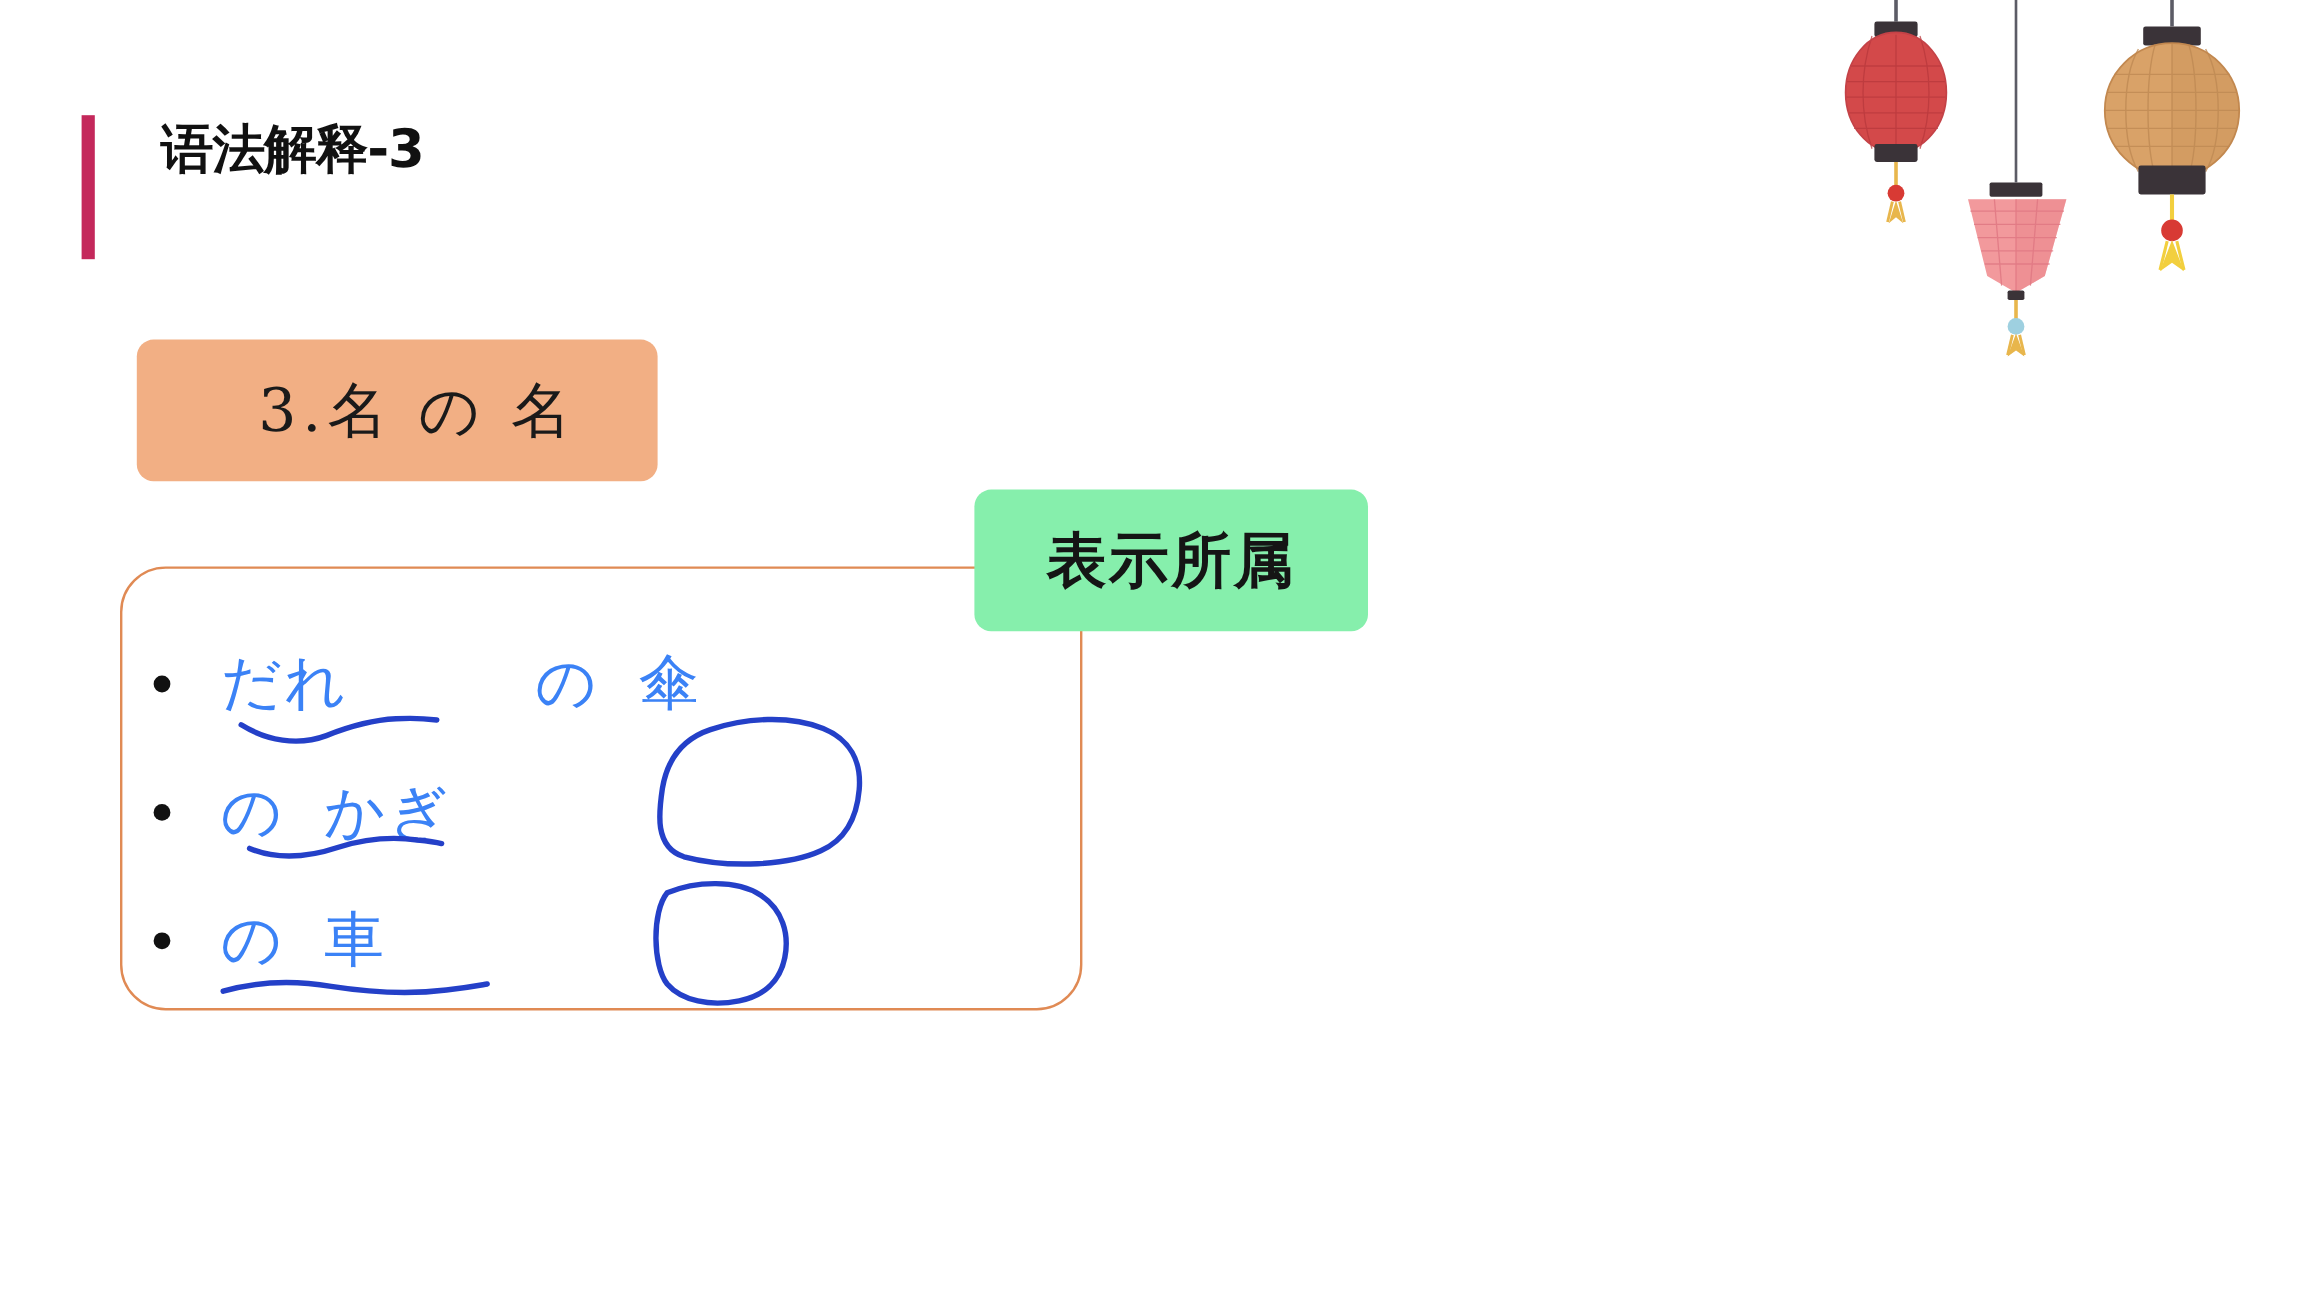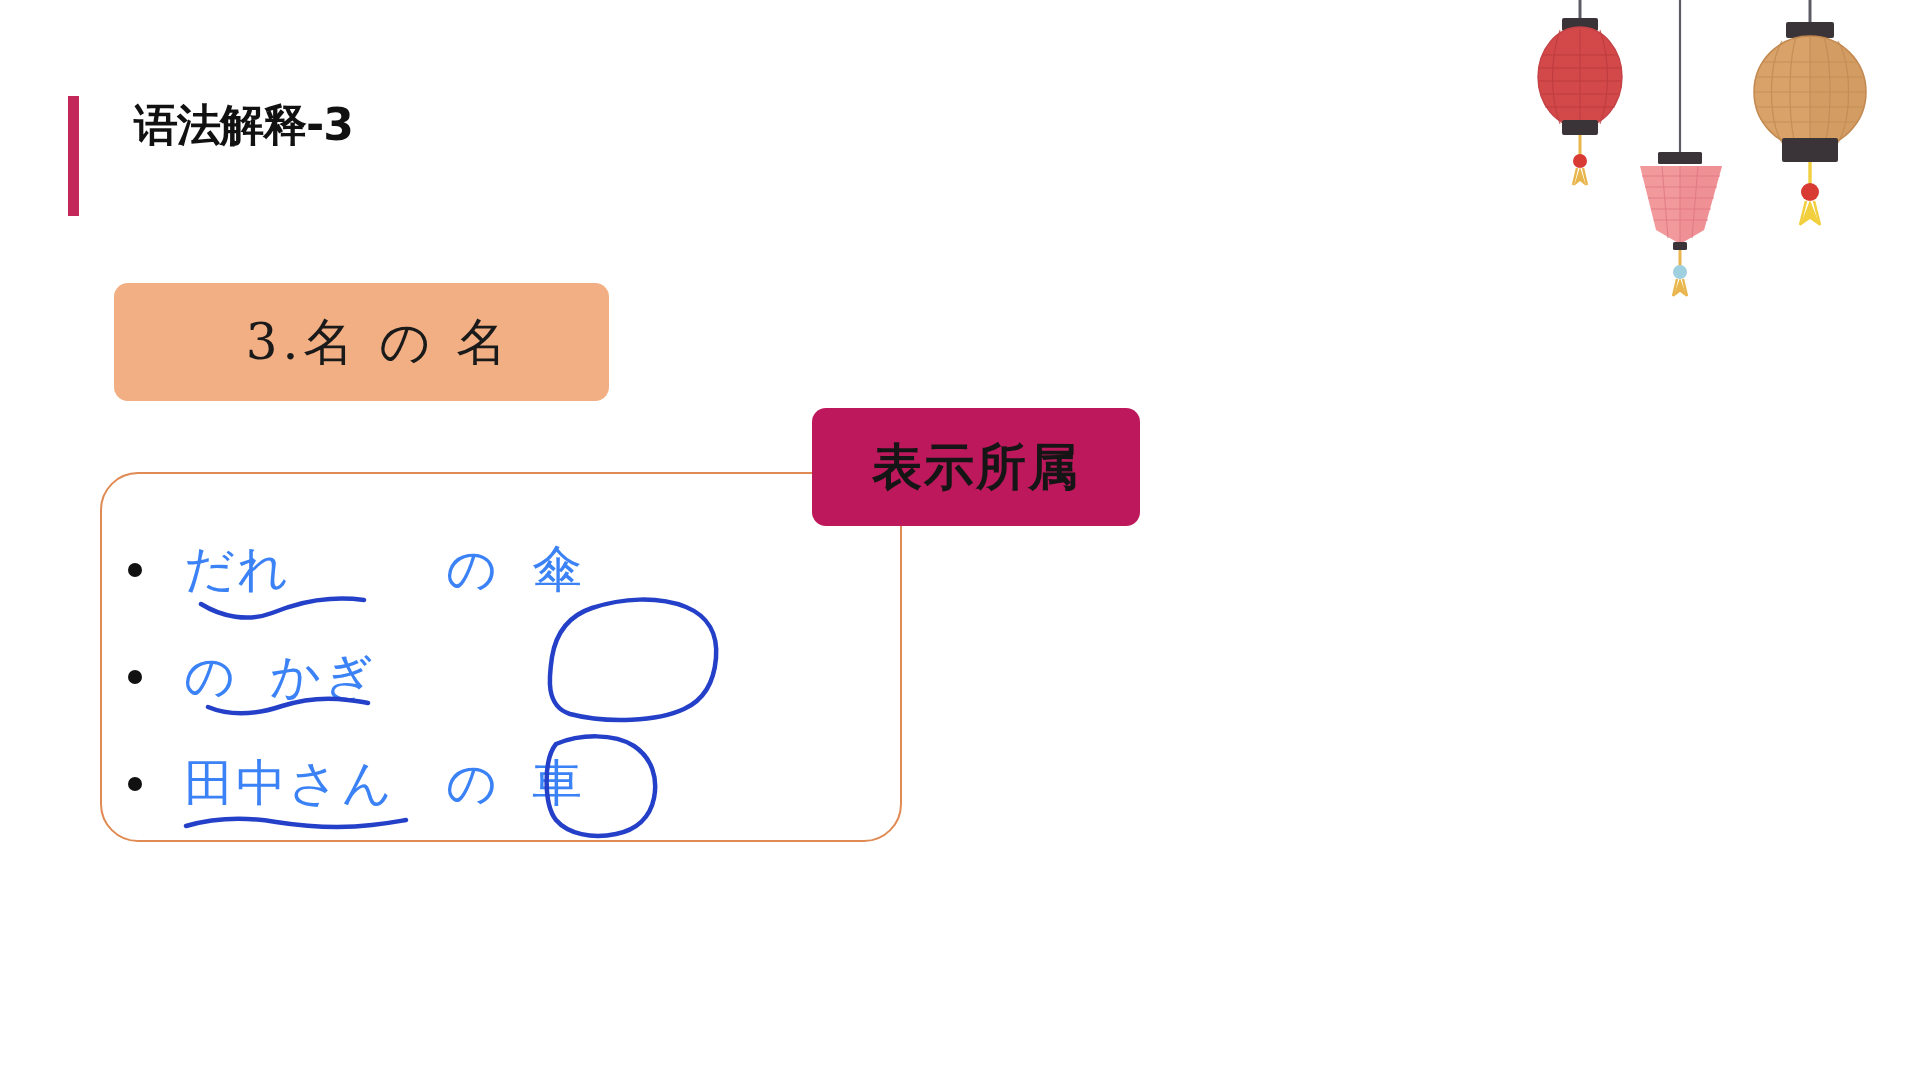--- a/index.html
+++ b/index.html
@@ -43,21 +43,21 @@
     letter-spacing: -1px;
     white-space: nowrap;
     line-height: 1;
   }
 
   
   .heading-pill {
     position: absolute;
     left: 114px;
     top: 283px;
-    width: 495px;
+    width: 434px;
     height: 118px;
     background: #F2AF84;
     border-radius: 14px;
   }
   .heading-pill-text {
     position: absolute;
     left: 0; top: 0;
     width: 100%;
     height: 100%;
     display: flex;
@@ -85,21 +85,21 @@
     background: transparent;
   }
 
   
   .callout-box {
     position: absolute;
     left: 812px;
     top: 408px;
     width: 328px;
     height: 118px;
-    background: #be185d;
+    background: #86efac;
     border-radius: 14px;
     display: flex;
     align-items: center;
     justify-content: center;
   }
   .callout-text {
     font-family: "DejaVu Serif", "Liberation Serif", serif;
     font-size: 50px;
     font-weight: 700;
     color: #151515;
@@ -192,21 +192,20 @@
     </div>
 
     <div class="bullet-row">
       <span class="bullet-dot"></span>
       <span class="cell-particle">の</span>
       <span class="cell-noun2">かぎ</span>
     </div>
 
     <div class="bullet-row">
       <span class="bullet-dot"></span>
-      <span class="cell-noun1">田中さん</span>
       <span class="cell-particle">の</span>
       <span class="cell-noun2">車</span>
     </div>
 
   </div>
 
   <svg class="ink-layer" viewBox="0 0 1920 1080" xmlns="http://www.w3.org/2000/svg">
     <g fill="none" stroke="#2440C8" stroke-width="4.5" stroke-linecap="round" stroke-linejoin="round">
 
       <path d="M 201 604 C 222 617 248 622 272 613 C 292 605 310 600 330 599 C 345 598 356 599 364 600"></path>

